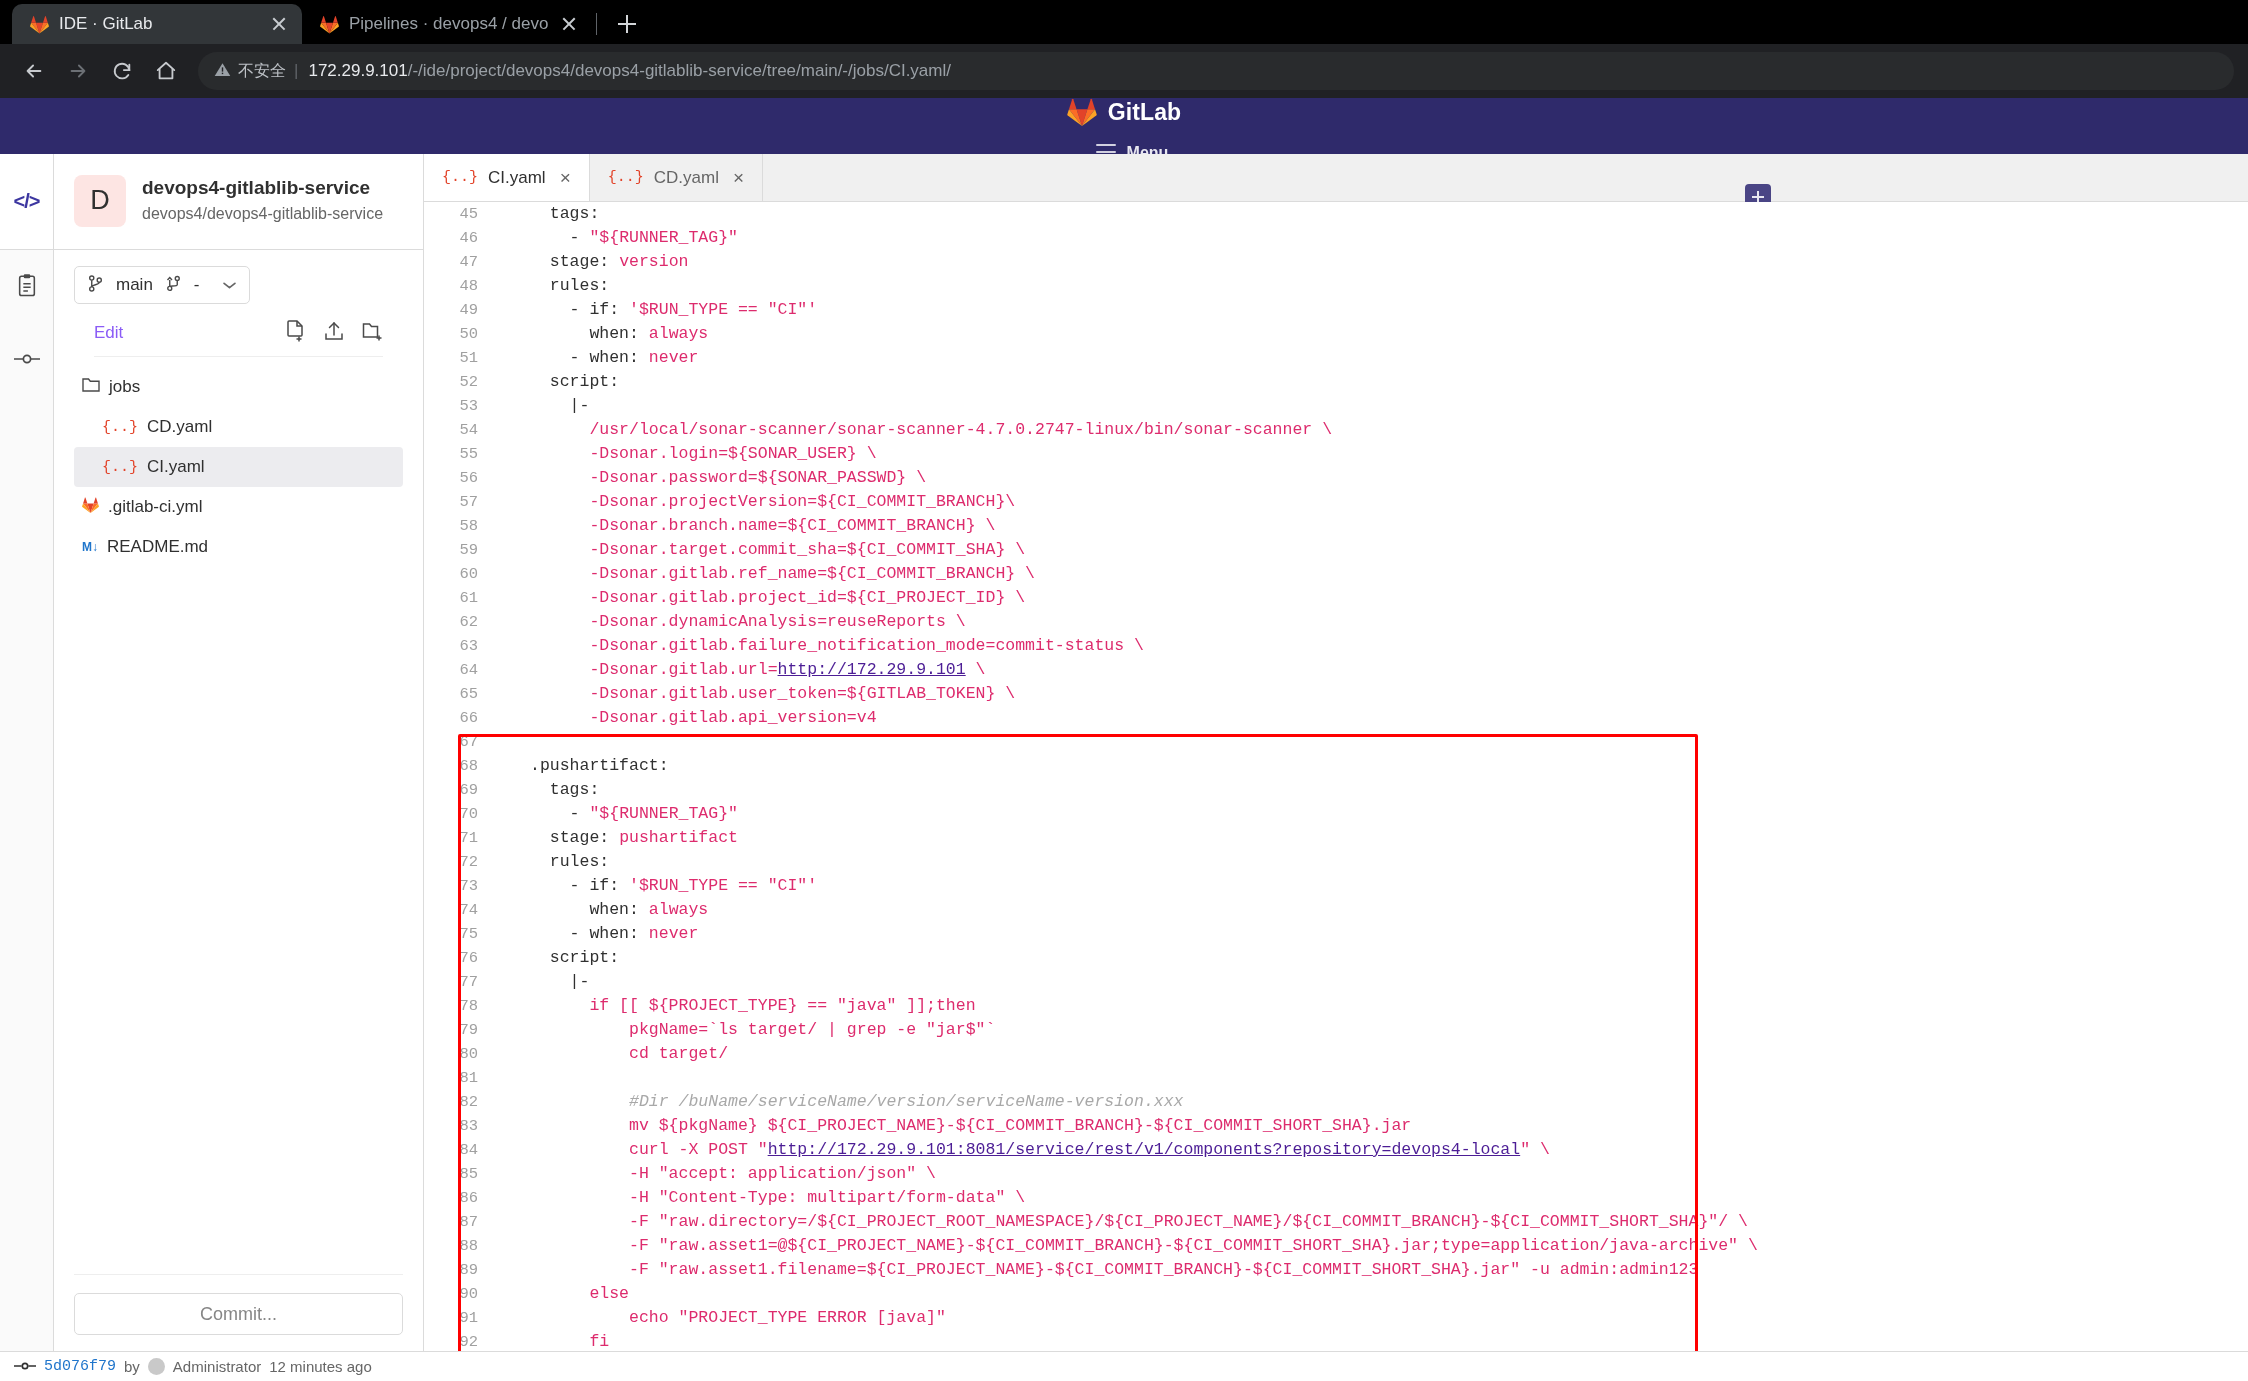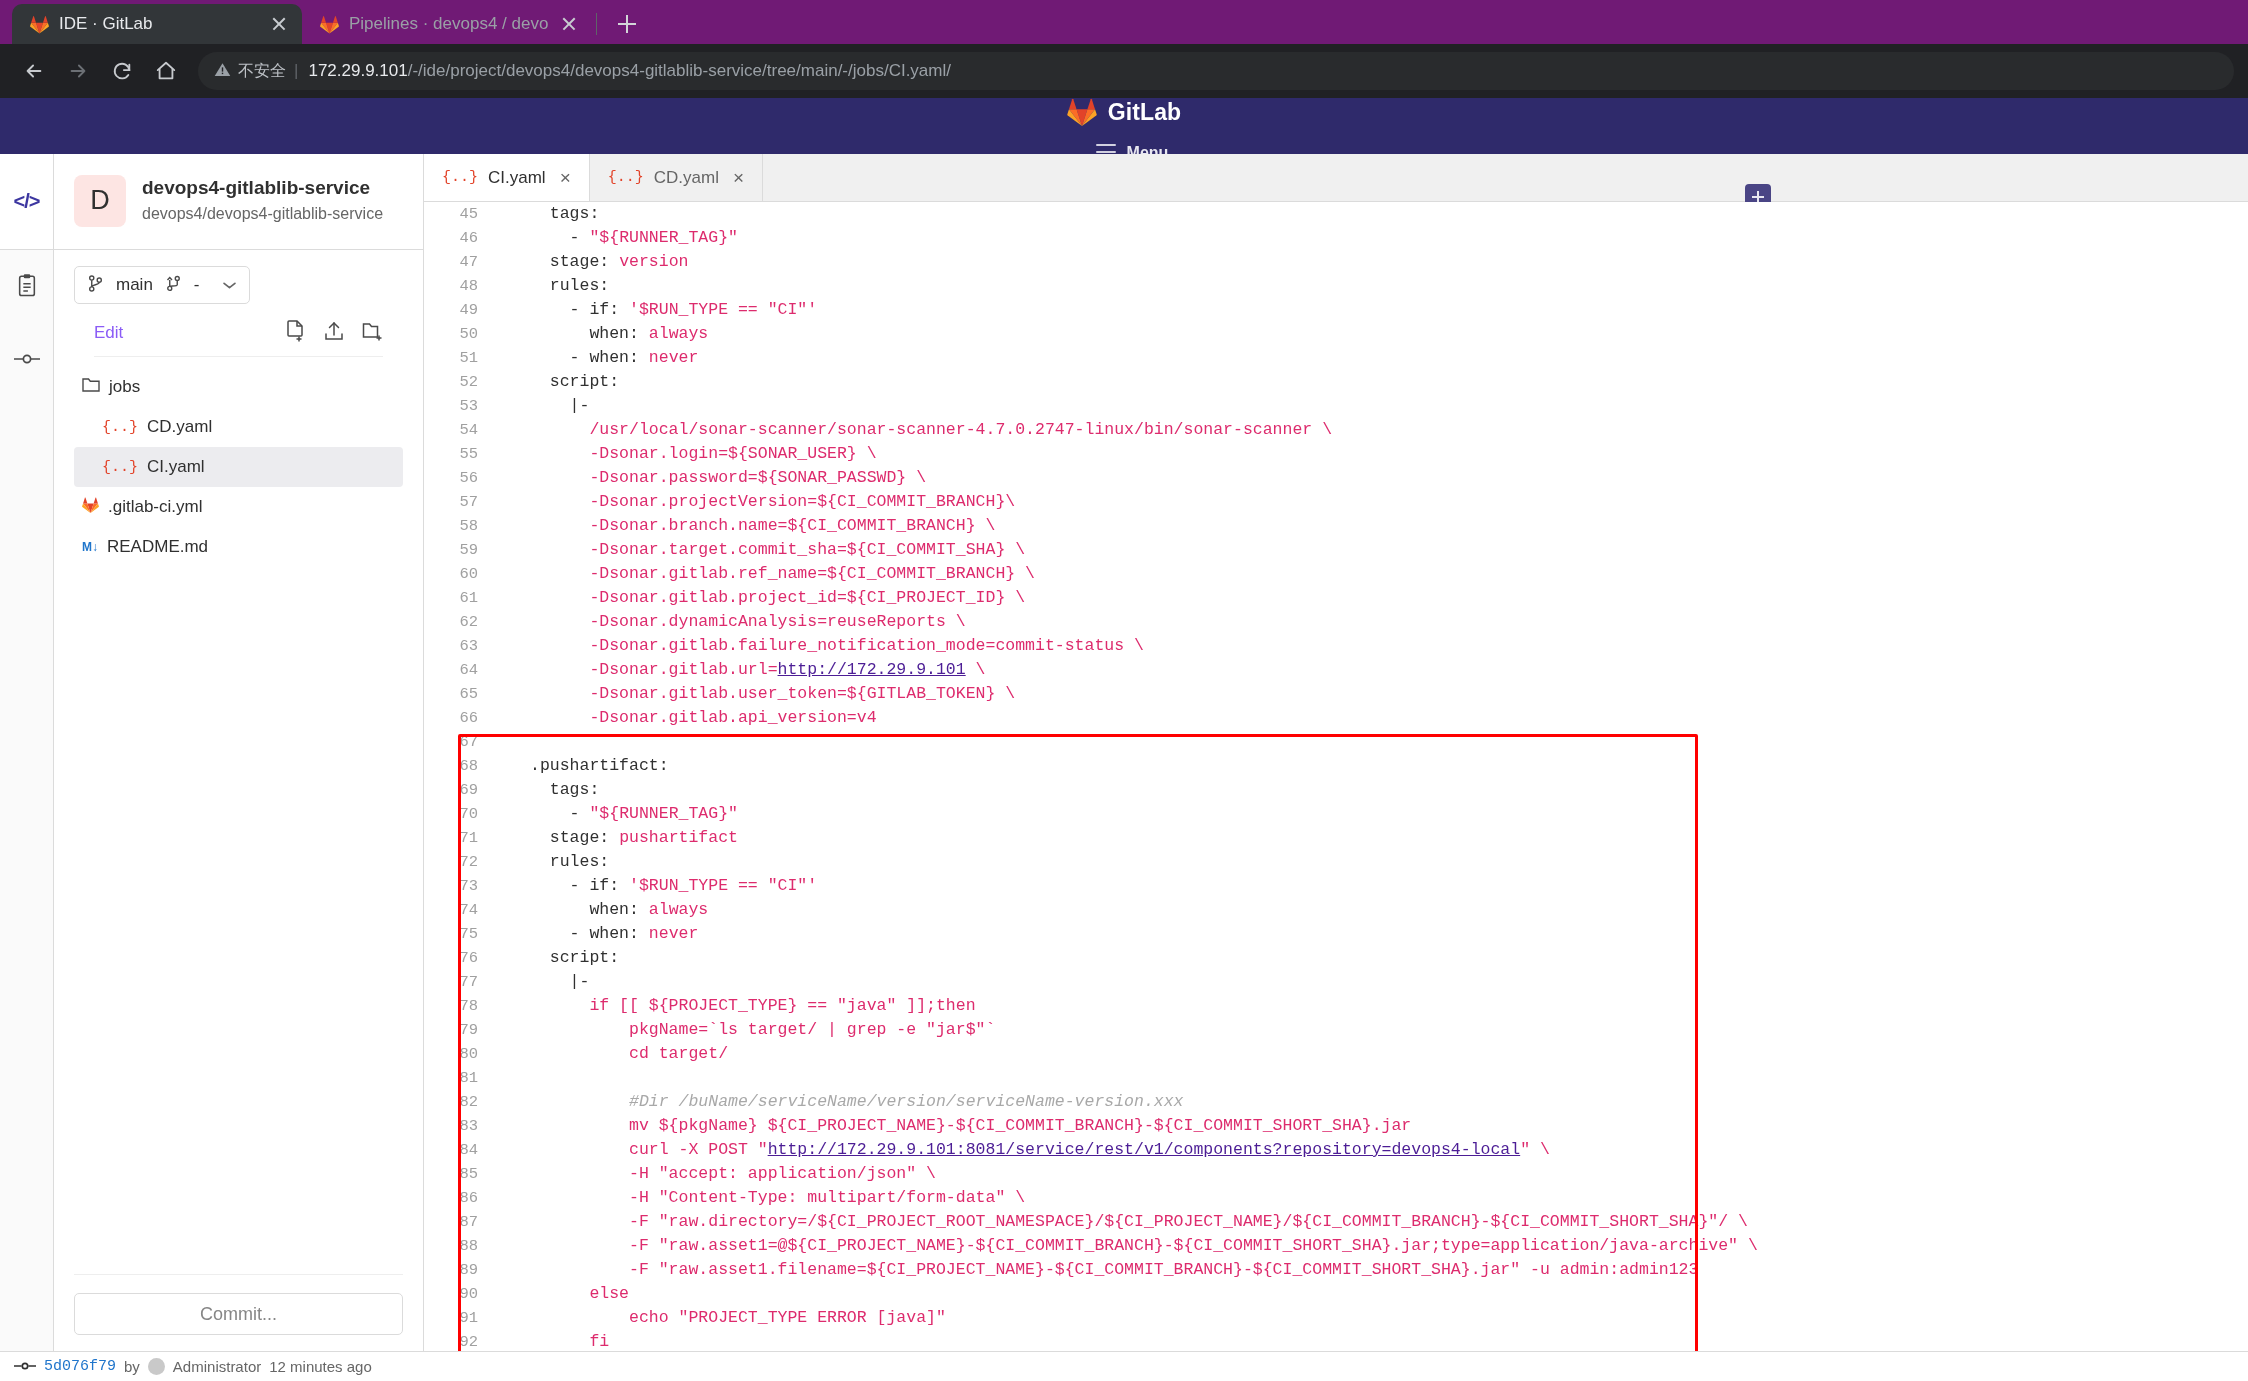--- a/index.html
+++ b/index.html
@@ -7,21 +7,21 @@
     width: 2248px; height: 1381px;
     font-family: "Liberation Sans", sans-serif;
     background: #ffffff;
     overflow: hidden;
   }
 
   
   .browser-chrome { background: #202124; width: 100%; }
   .tabstrip {
     height: 44px; display: flex; align-items: flex-end;
-    padding-left: 12px; background: #701a75;
+    padding-left: 12px; background: #000000;
   }
   .btab {
     height: 40px; min-width: 290px; max-width: 290px;
     display: flex; align-items: center; gap: 10px;
     padding: 0 12px 0 18px;
     border-radius: 10px 10px 0 0;
     font-size: 17px; color: #9aa0a6; position: relative;
   }
   .btab.active { background: #323639; color: #e8eaed; }
   .btab .favicon { width: 19px; height: 19px; flex: 0 0 19px; }

